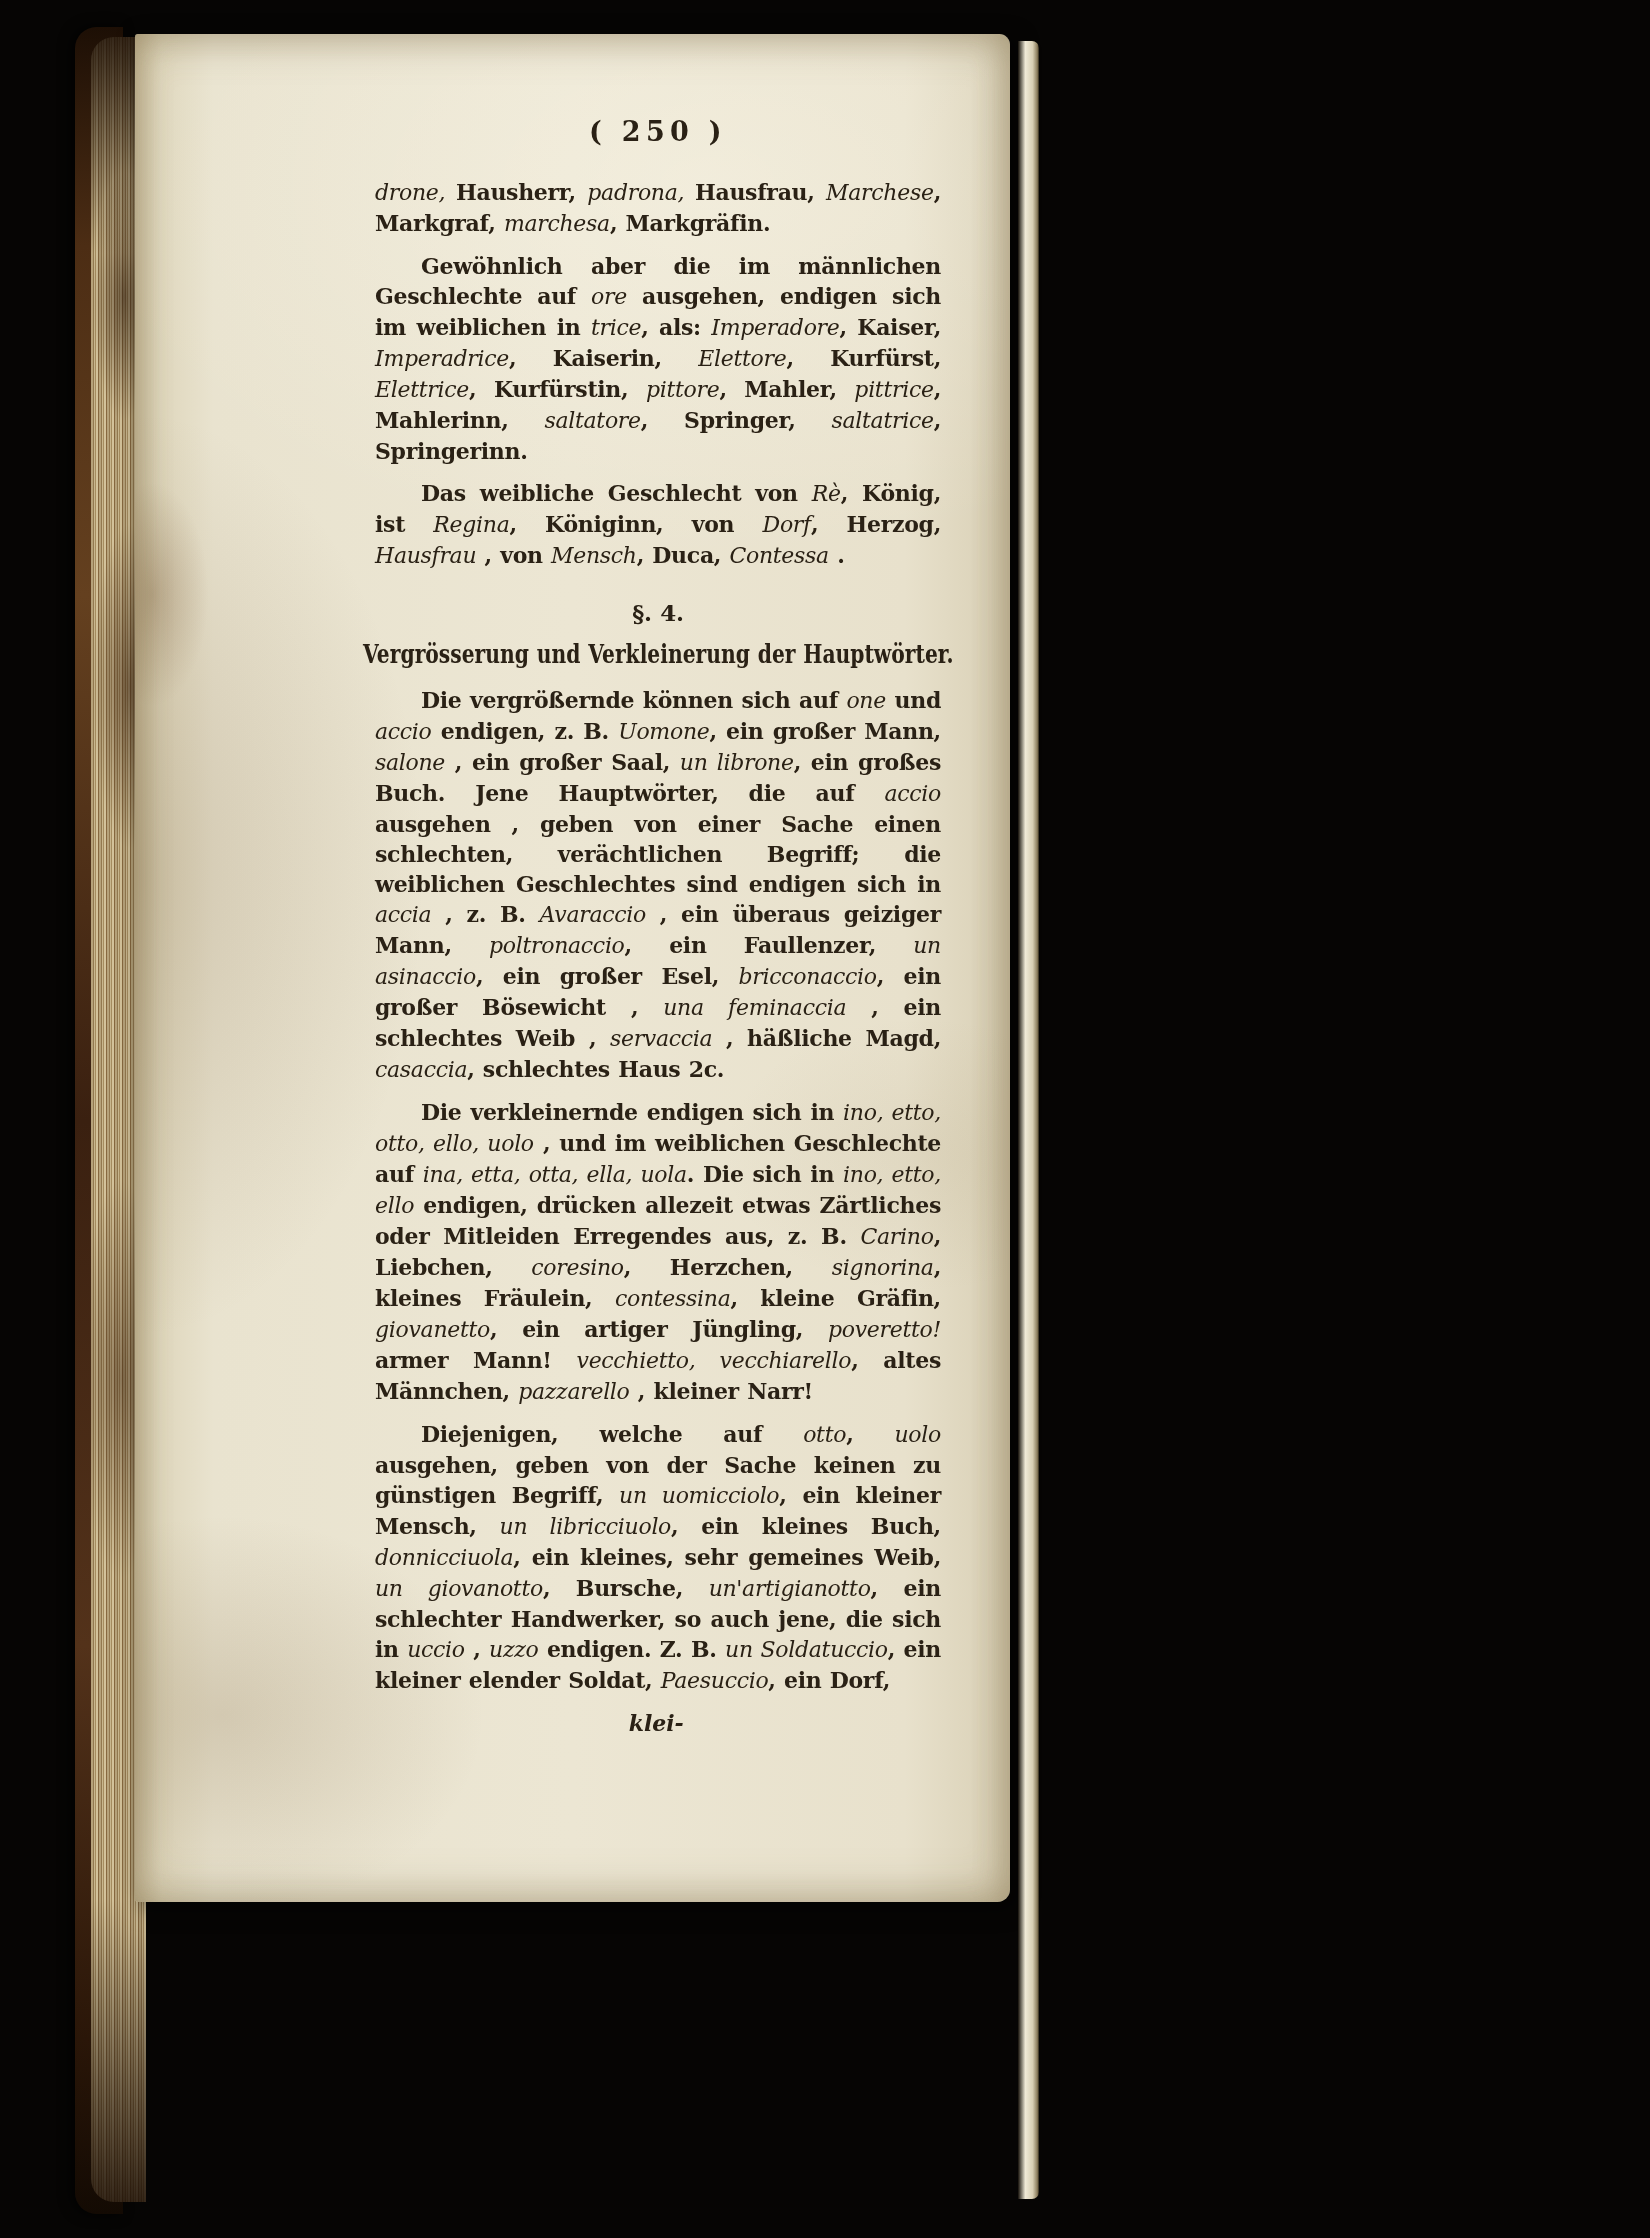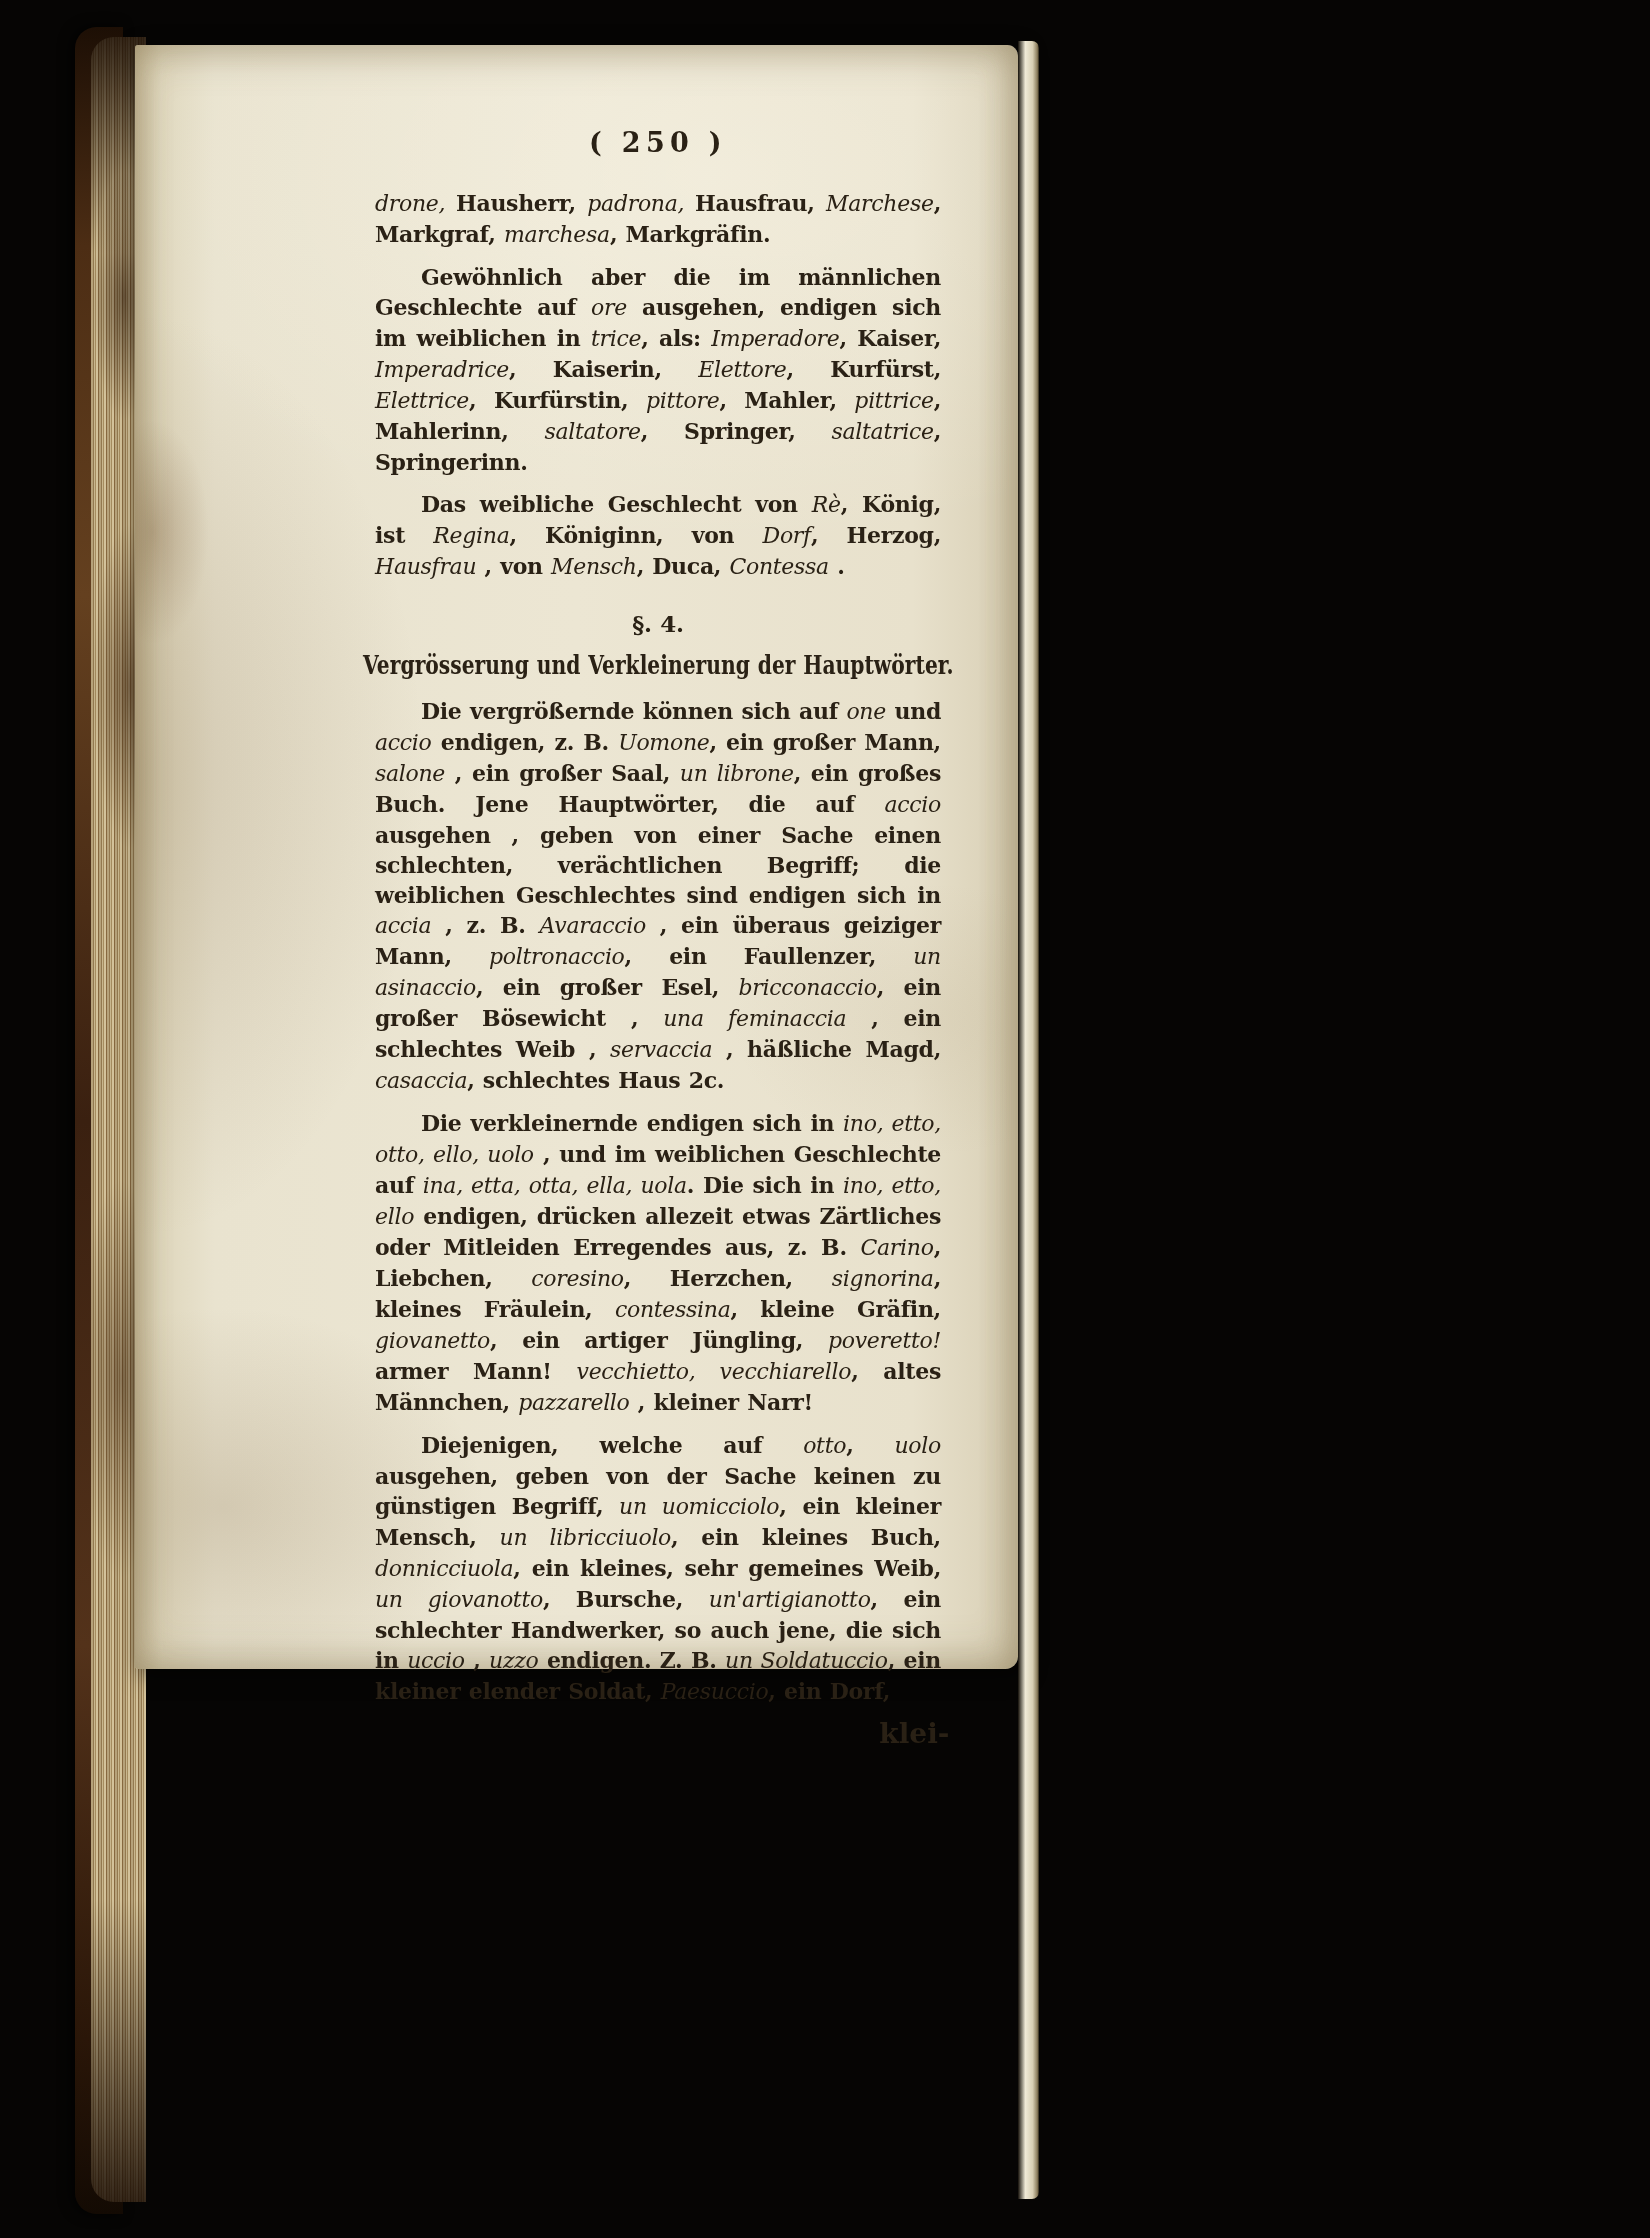--- a/index.html
+++ b/index.html
@@ -25,35 +25,34 @@
       linear-gradient(180deg, rgba(26,13,4,0.85), rgba(26,13,4,0) 10%, rgba(26,13,4,0) 86%, rgba(26,13,4,0.85)),
       radial-gradient(53px 232px at 70% 30%, rgba(61,36,16,0.55), transparent 70%),
       radial-gradient(62px 285px at 55% 62%, rgba(61,36,16,0.45), transparent 70%),
       radial-gradient(45px 178px at 60% 12%, rgba(41,22,8,0.55), transparent 70%),
       repeating-linear-gradient(90deg,#b6a27a 0 1.8px,#93794f 1.8px 2.7px,#c9b78e 2.7px 4.5px,#a58c5f 4.5px 5.3px,#d3c29a 5.3px 7.1px,#86683f 7.1px 8px);
     border-radius:23px 0 0 23px;
   }
 
   
   .book-page{
-    position:absolute;left:135px;top:45px;width:875px;height:1624px;
+    position:absolute;left:135px;top:34px;width:875px;height:1868px;
     background:
       radial-gradient(891px 535px at 65% 8%, rgba(255,252,240,0.35), transparent 70%),
       radial-gradient(446px 713px at 0% 45%, rgba(121,95,58,0.22), transparent 65%),
       radial-gradient(374px 285px at 10% 90%, rgba(121,95,58,0.20), transparent 70%),
       radial-gradient(80px 160px at 2% 30%, rgba(110,75,40,0.28), transparent 70%),
       radial-gradient(285px 196px at 90% 60%, rgba(150,130,90,0.10), transparent 70%),
       linear-gradient(90deg,#cfc3a4 0,#dfd7bd 3%,#e9e3cf 9%,#ece6d3 50%,#e8e1cc 88%,#d9d0b6 99%);
     box-shadow:
       inset 0 12.5px 36px rgba(120,98,60,0.25),
       inset -9px 0 28.5px rgba(120,98,60,0.20),
       inset 0 -14.3px 39px rgba(120,98,60,0.22),
       5.3px 5.3px 21.4px rgba(0,0,0,0.55);
     border-radius:2.7px 10.7px 12.5px 2.7px;
-    padding-left:8px;
   }
 
   
   .facing-edge{
     position:absolute;left:1018px;top:41px;width:21.4px;height:2158px;
     background:linear-gradient(90deg,#141009,#f0ead7 35%,#d8cfb4 70%,#8a7c5c 92%,#2a2316);
     border-radius:0 7.1px 7.1px 0;
   }
 
   
@@ -72,22 +71,23 @@
   }
   .para .it{font-style:italic;font-weight:normal;}
   .indent{text-indent:46px;}
   .mark{text-align:center;font-size:23px;margin:27px 0 10.7px 0;text-indent:0;}
   .heading{
     white-space:nowrap;font-size:26px;letter-spacing:0;
     transform:scaleX(0.78);transform-origin:0 50%;
     text-align:left;margin:0 0 16px 0;
   }
   .catchword{
-    text-align:right;font-size:28px;font-weight:bold;line-height:30px;
+    text-align:center;font-size:22px;font-weight:bold;line-height:30px;
     padding-right:3.6px;
+    font-style:italic;
   }
 </style>
 </head>
 <body>
 
 <div class="photo">
   <div class="spine-leather"></div>
   <div class="page-edges"></div>
   <div class="book-page">
     <div class="text-area">

